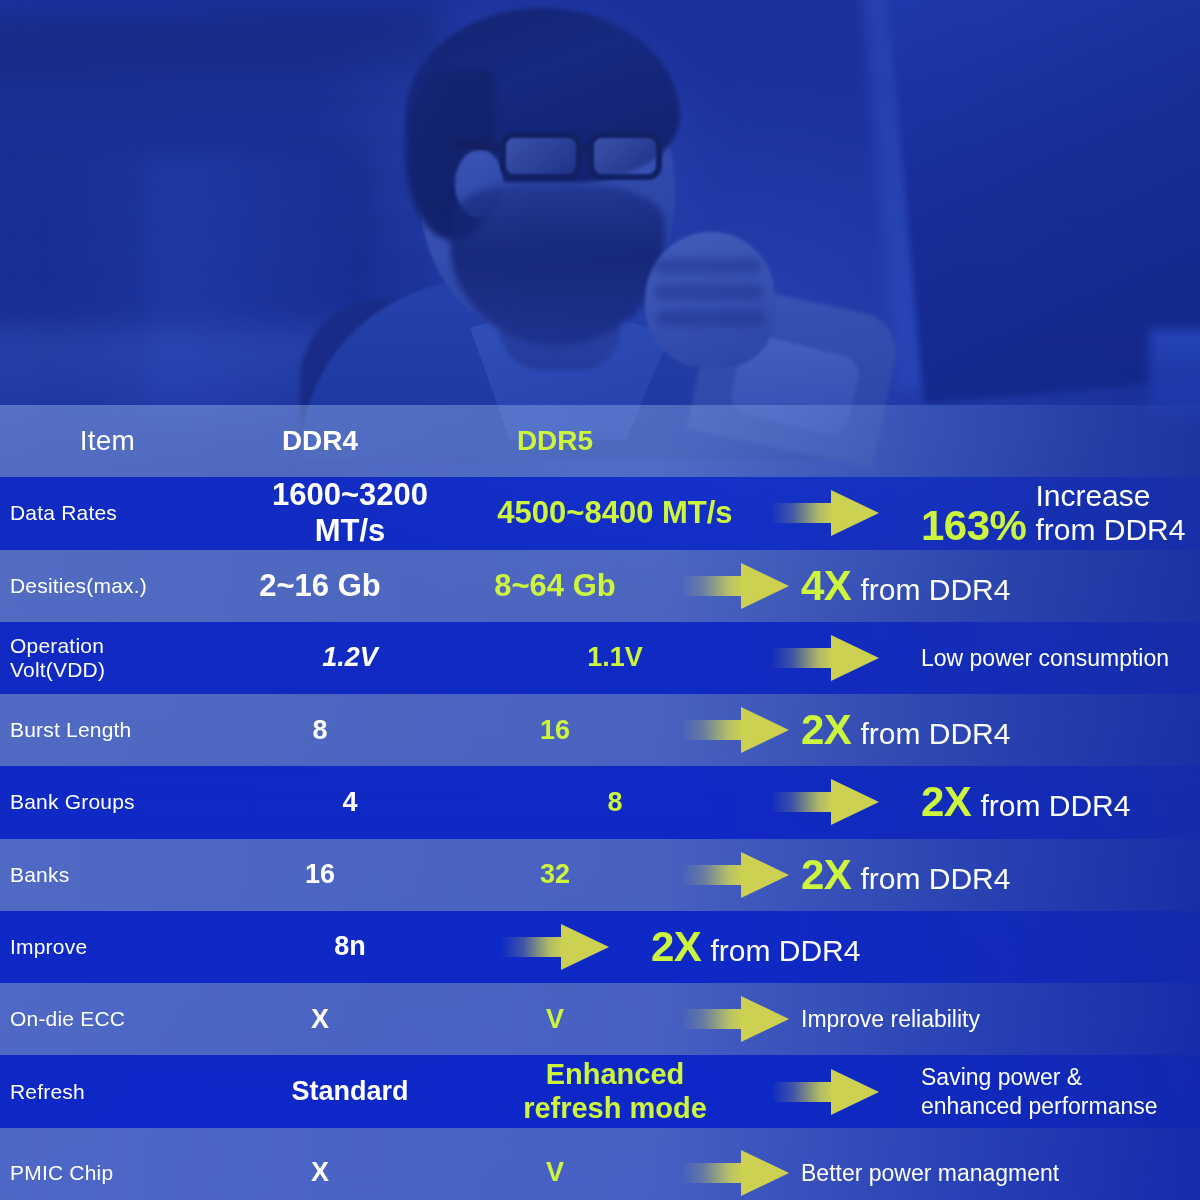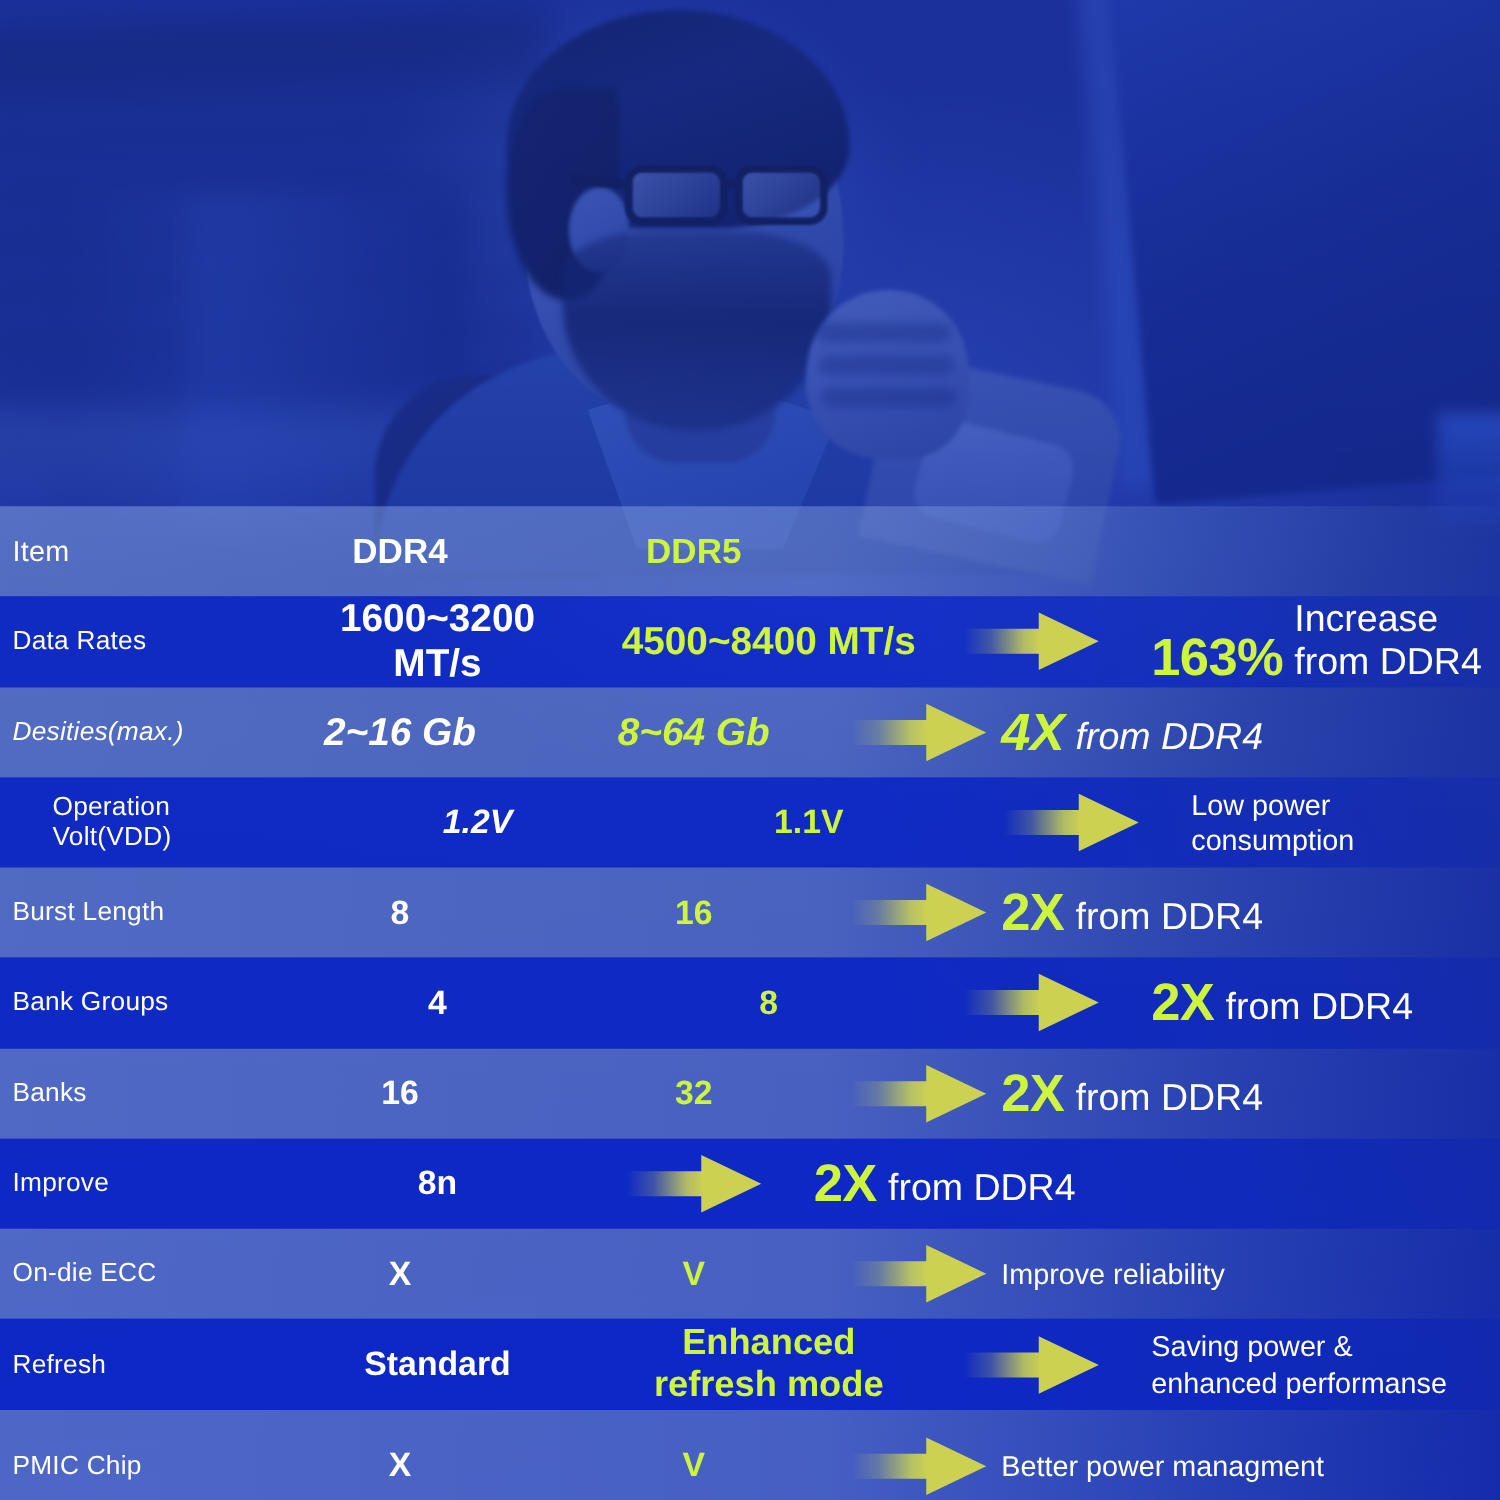--- a/index.html
+++ b/index.html
@@ -284,21 +284,21 @@
     padding-left: 6px;
     display: flex;
     align-items: flex-end;
     color: #ffffff;
     font-size: 23px;
   }
 
   
   .row.header .c-ddr4,
   .row.header .c-ddr5 { font-size: 28px; }
-  .row.header .c-item { font-size: 23px; }
+  .row.header .c-item { font-size: 28px; text-align: center; }
 
   
   .c-ddr4.big, .c-ddr5.big { font-size: 31px; }
 
   .benefit-metric {
     color: #cdf53e;
     font-weight: bold;
     font-size: 42px;
     line-height: 1;
     margin-right: 9px;
@@ -397,36 +397,36 @@
           <div class="arrow">
             <div class="tail"></div>
             <div class="headtri"></div>
           </div>
         </div>
         <div class="c-benefit">
           <span class="benefit-metric">163%</span>
           <span class="benefit-text">Increase from DDR4</span>
         </div>
       </div>
-      <div class="row light" style="height: 72.2727px; font-style: italic;">
+      <div class="row light" style="height: 72.2727px;">
         <div class="c-item">Desities(max.)</div>
         <div class="c-ddr4 big" style="white-space: pre-line;">2~16 Gb</div>
         <div class="c-ddr5 big" style="white-space: pre-line;">8~64 Gb</div>
         <div class="c-arrow">
           <div class="arrow">
             <div class="tail"></div>
             <div class="headtri"></div>
           </div>
         </div>
         <div class="c-benefit">
           <span class="benefit-metric">4X</span>
           <span class="benefit-text">from DDR4</span>
         </div>
       </div>
-      <div class="row dark" style="height: 72.2727px; padding-left: 32px;">
+      <div class="row dark" style="height: 72.2727px;">
         <div class="c-item">Operation Volt(VDD)</div>
         <div class="c-ddr4" style="white-space: pre-line; font-style: italic;">1.2V</div>
         <div class="c-ddr5" style="white-space: pre-line;">1.1V</div>
         <div class="c-arrow">
           <div class="arrow">
             <div class="tail"></div>
             <div class="headtri"></div>
           </div>
         </div>
         <div class="c-benefit stacked">

